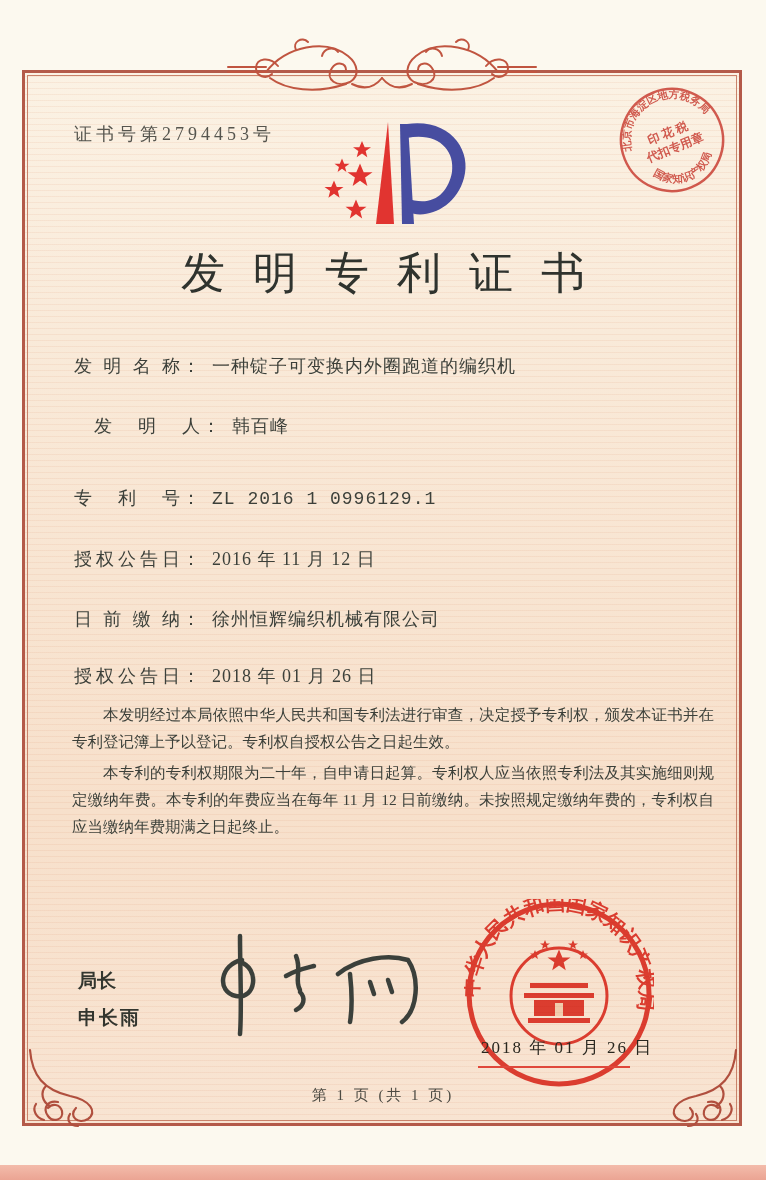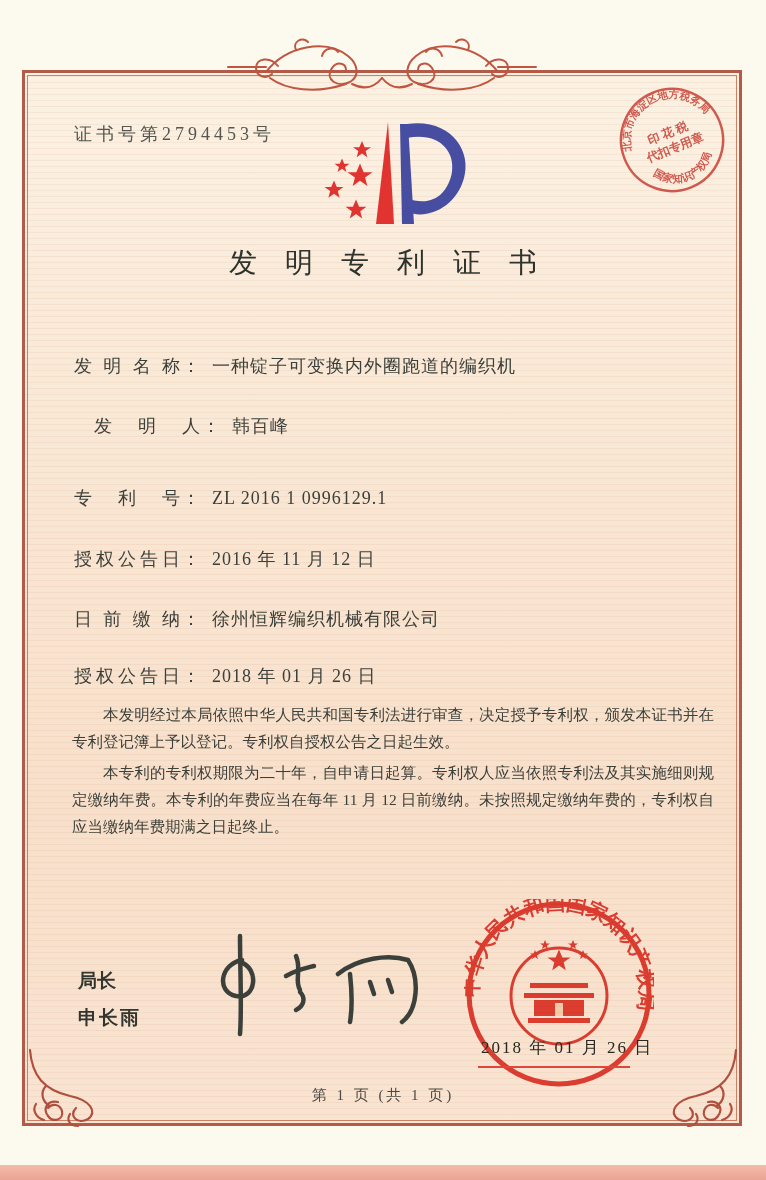--- a/index.html
+++ b/index.html
@@ -25,21 +25,21 @@
   .bottom-strip{
     position:absolute;left:0;bottom:0;width:766px;height:15px;
     background:linear-gradient(180deg,#f3bcab,#eba493);
   }
   .cert-no{
     position:absolute;left:74px;top:122px;
     font-size:18px;letter-spacing:4px;color:#56554e;
   }
   .title{
     position:absolute;left:0;top:244px;width:766px;text-align:center;
-    font-size:28px;letter-spacing:28px;text-indent:28px;color:#2f332e;font-weight:500;
+    font-size:44px;letter-spacing:28px;text-indent:28px;color:#2f332e;font-weight:500;
   }
   .fields{position:absolute;left:74px;top:354px;width:620px;font-size:18px;}
   .frow{position:absolute;left:0;white-space:nowrap;}
   .flabel{display:inline-block;width:106px;text-align:justify;text-align-last:justify;vertical-align:bottom;}
   .fcolon{display:inline-block;margin:0 2px 0 2px;}
   .fvalue{display:inline-block;margin-left:10px;letter-spacing:1px;}
   .paras{
     position:absolute;left:72px;top:697px;width:642px;
     font-size:15.5px;line-height:27px;text-align:justify;color:#3c403a;
   }
@@ -161,21 +161,21 @@
 
   <div class="title">发明专利证书</div>
 
   <div class="fields">
     <div class="frow" style="top:0;">
       <span class="flabel">发明名称</span><span class="fcolon">：</span><span class="fvalue">一种锭子可变换内外圈跑道的编织机</span>
     </div>
     <div class="frow" style="top:60px;margin-left:20px;">
       <span class="flabel">发明人</span><span class="fcolon">：</span><span class="fvalue">韩百峰</span>
     </div>
-    <div class="frow" style="top:132px;">
+    <div class="frow" style="top:132px;font-family:Liberation Mono, monospace;">
       <span class="flabel">专利号</span><span class="fcolon">：</span><span class="fvalue">ZL 2016 1 0996129.1</span>
     </div>
     <div class="frow" style="top:193px;">
       <span class="flabel">授权公告日</span><span class="fcolon">：</span><span class="fvalue">2016 年 11 月 12 日</span>
     </div>
     <div class="frow" style="top:253px;">
       <span class="flabel">日前缴纳</span><span class="fcolon">：</span><span class="fvalue">徐州恒辉编织机械有限公司</span>
     </div>
     <div class="frow" style="top:310px;">
       <span class="flabel">授权公告日</span><span class="fcolon">：</span><span class="fvalue">2018 年 01 月 26 日</span>

